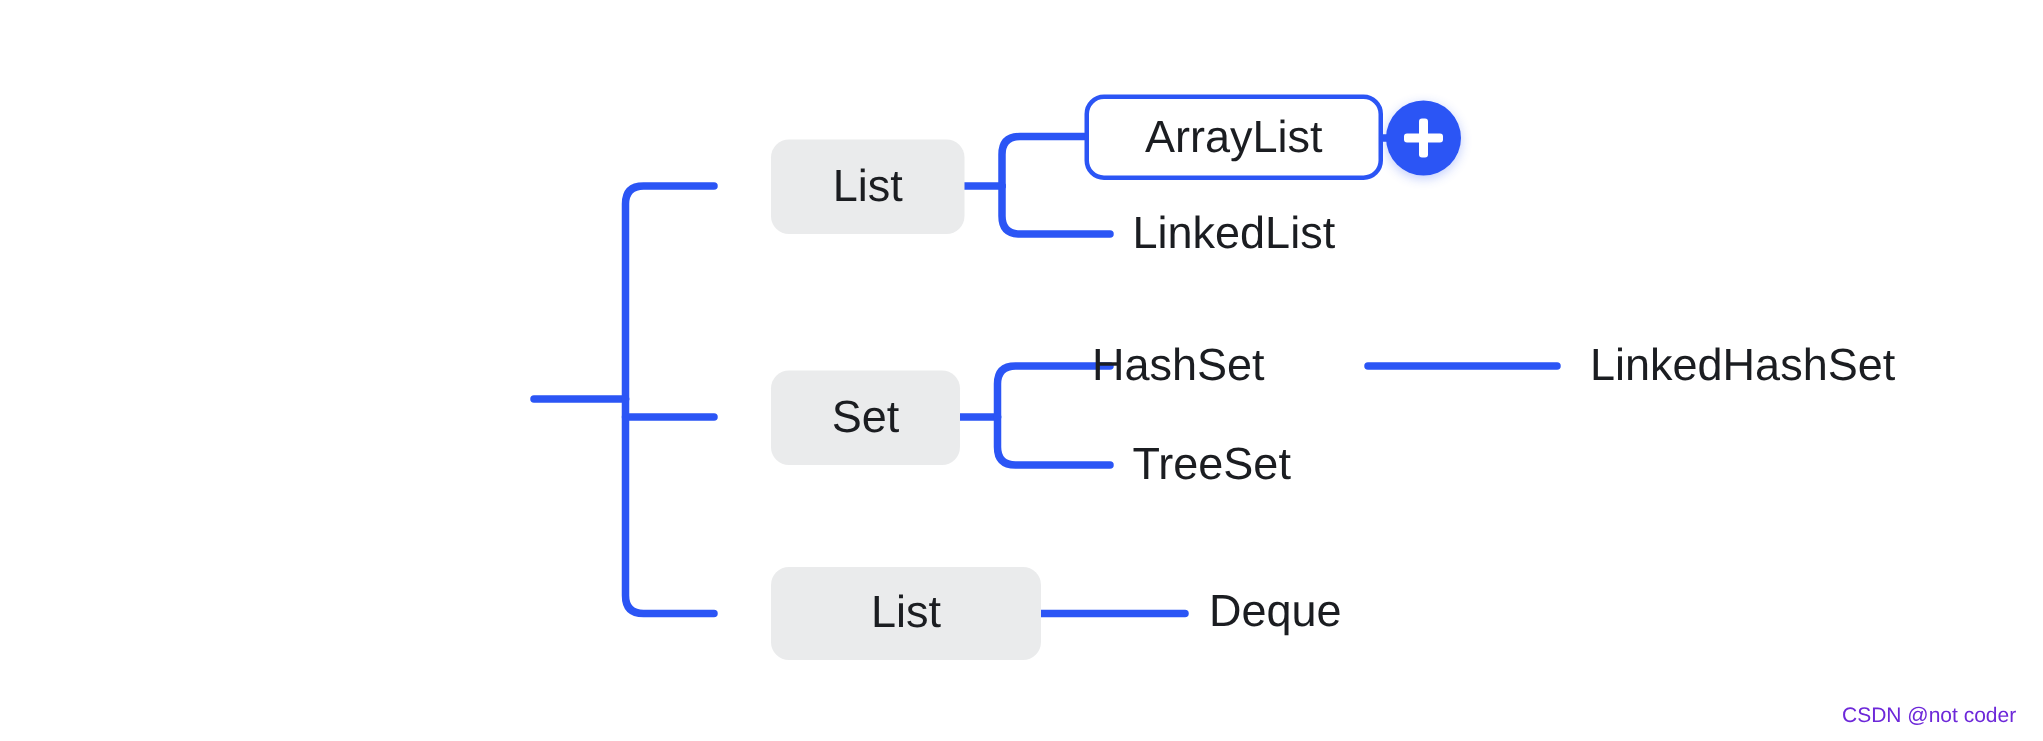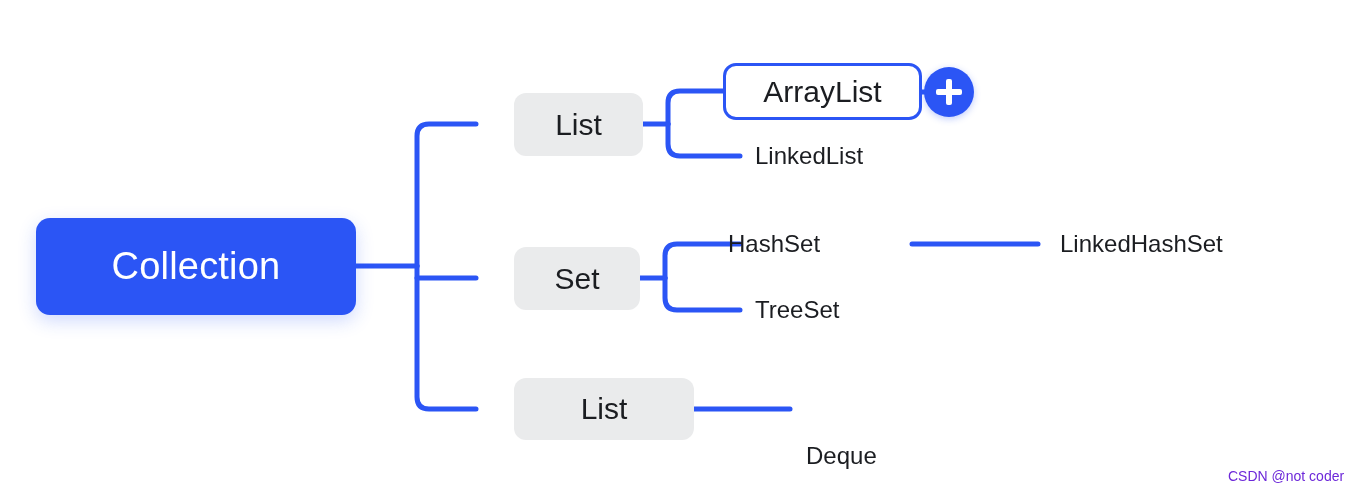--- a/index.html
+++ b/index.html
@@ -68,28 +68,28 @@
     border: 3px solid #2B55F5;
     border-radius: 13px;
     color: #1B1D21;
     font-size: 30px;
   }
 
   
   .leaf {
     position: absolute;
     color: #1B1D21;
-    font-size: 24px;
+    font-size: 30px;
     white-space: nowrap;
     transform: translateY(-50%);
   }
   .leaf-linkedlist     { left: 755px;  top: 156px; }
   .leaf-hashset        { left: 728px;  top: 244px; }
   .leaf-treeset        { left: 755px;  top: 310px; }
-  .leaf-deque          { left: 806px;  top: 408px; margin-top: 48px; }
+  .leaf-deque          { left: 806px;  top: 408px; }
   .leaf-linkedhashset  { left: 1060px; top: 244px; }
 
   
   .add-button {
     position: absolute;
     left: 924px;
     top: 67px;
     width: 50px;
     height: 50px;
     border-radius: 50%;
@@ -145,21 +145,20 @@
       <path d="M 665 278 L 665 298 Q 665 310 677 310 L 740 310"></path>
 
       <path d="M 912 244 L 1038 244"></path>
 
       <path d="M 656 409 L 790 409"></path>
 
       <path d="M 922 92 L 930 92"></path>
     </g>
   </svg>
 
-  <div class="node node-root">Collection</div>
 
   <div class="node node-gray node-list">List</div>
 
   <div class="node node-gray node-set">Set</div>
 
   <div class="node node-gray node-queue">List</div>
 
   <div class="node node-selected">ArrayList</div>
 
   <div class="add-button">

